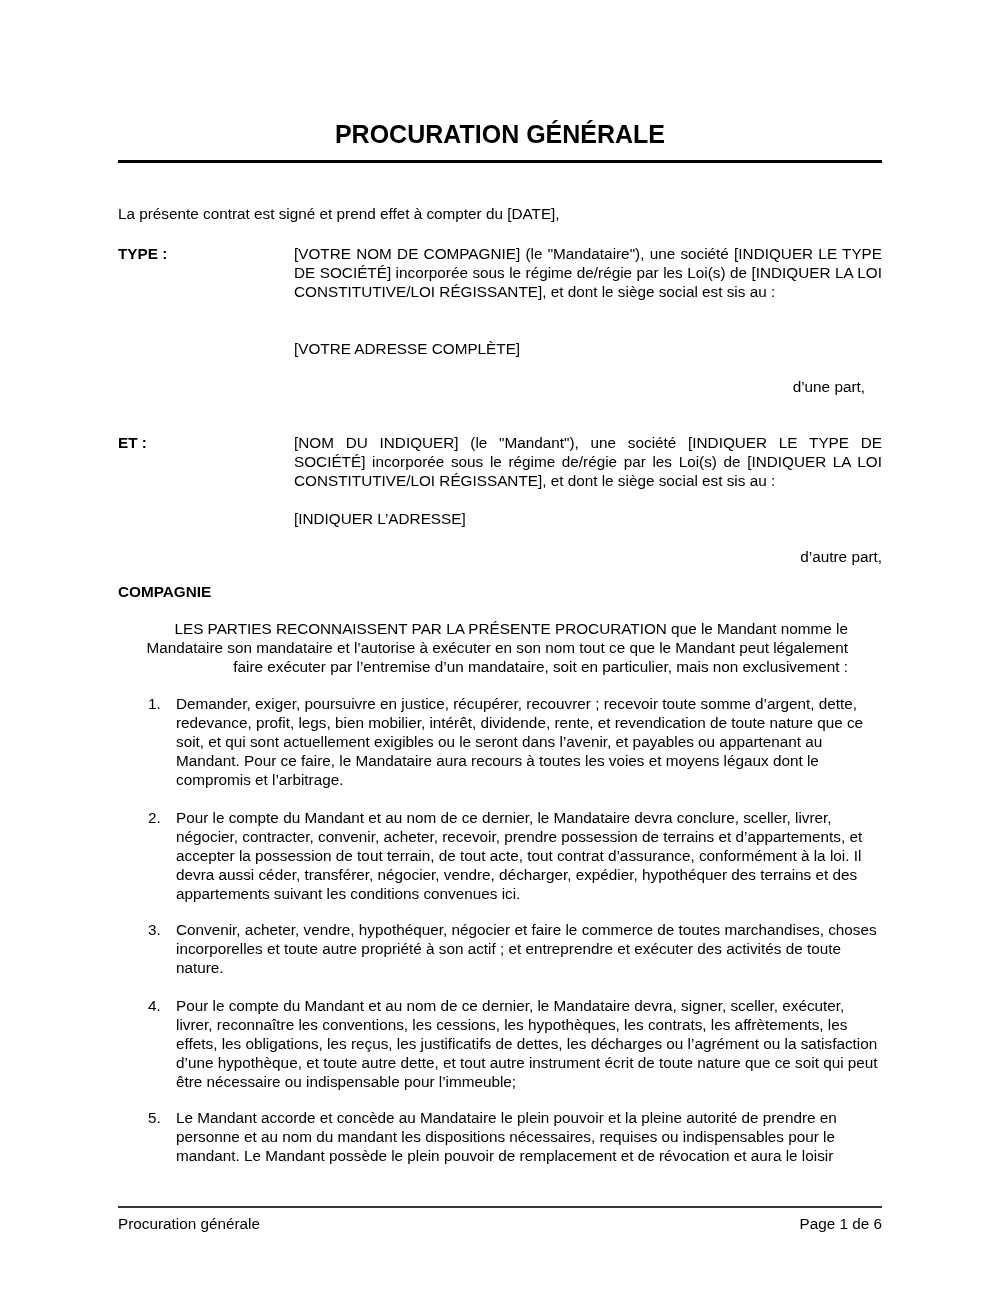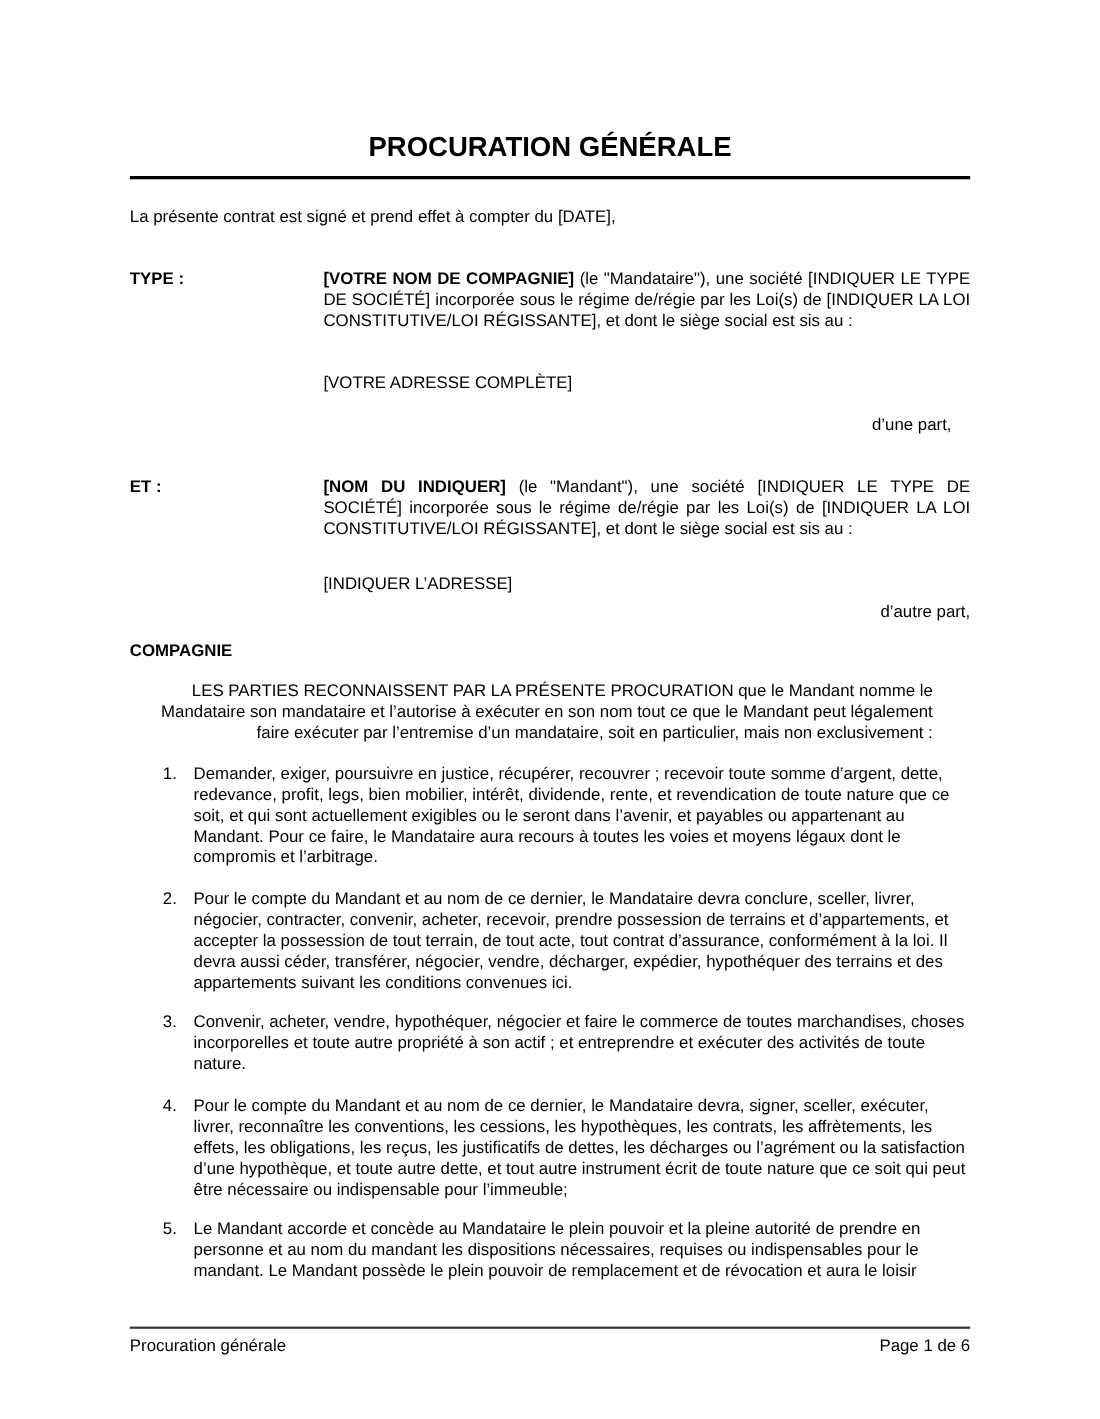--- a/index.html
+++ b/index.html
@@ -9,25 +9,25 @@
     font-size: 15.3px; line-height: 19px;
   }
   .page { position: absolute; left: 118px; top: 0; width: 764px; }
   .title {
     position: absolute; top: 118px; left: 0; width: 764px; text-align: center;
     font-size: 25px; font-weight: bold; line-height: 32px; letter-spacing: 0px;
   }
   .title-rule {
     position: absolute; top: 160px; left: 0; width: 764px; height: 3px; background: #000;
   }
-  .intro { position: absolute; top: 188px; left: 0; }
+  .intro { position: absolute; top: 204px; left: 0; }
   .party { position: absolute; left: 0; width: 764px; }
   .party-label { position: absolute; left: 0; top: 0; font-weight: bold; }
   .party-body { position: absolute; left: 176px; width: 588px; text-align: justify; }
-  .party-body b { font-weight: bold; }
+  .party-body b { font-weight: normal; }
   .addr { position: absolute; left: 176px; }
   .sideline { position: absolute; right: 0; text-align: center; }
   .cond-heading { position: absolute; top: 582px; left: 0; font-weight: bold; }
   .cond-intro { position: absolute; top: 619px; left: 0; width: 730px; text-align: right; }
   .list { position: absolute; left: 0; width: 764px; }
   .list-item { position: absolute; left: 0; width: 764px; }
   .num { position: absolute; left: 30px; }
   .item-text { position: absolute; left: 58px; width: 706px; }
   .footer-rule { position: absolute; top: 1206px; left: 0; width: 764px; height: 2px; background: #333; }
   .footer-left { position: absolute; top: 1214px; left: 0; }
@@ -46,21 +46,21 @@
   <div class="party" style="top:244px;">
     <div class="party-label">TYPE :</div>
     <div class="party-body" style="top:0;"><b>[VOTRE NOM DE COMPAGNIE]</b><span> (le "Mandataire"), une société [INDIQUER LE TYPE DE SOCIÉTÉ] incorporée sous le régime de/régie par les Loi(s) de [INDIQUER LA LOI CONSTITUTIVE/LOI RÉGISSANTE], et dont le siège social est sis au :</span></div>
     <div class="addr" style="top:95px;">[VOTRE ADRESSE COMPLÈTE]</div>
     <div class="sideline" style="top:133px; right:17px;">d’une part,</div>
   </div>
 
   <div class="party" style="top:433px;">
     <div class="party-label">ET :</div>
     <div class="party-body" style="top:0;"><b>[NOM DU INDIQUER]</b><span> (le "Mandant"), une société [INDIQUER LE TYPE DE SOCIÉTÉ] incorporée sous le régime de/régie par les Loi(s) de [INDIQUER LA LOI CONSTITUTIVE/LOI RÉGISSANTE], et dont le siège social est sis au :</span></div>
-    <div class="addr" style="top:76px;margin-top:12px;">[INDIQUER L’ADRESSE]</div>
+    <div class="addr" style="top:76px;">[INDIQUER L’ADRESSE]</div>
     <div class="sideline" style="top:114px;margin-left:28px;">d’autre part,</div>
   </div>
 
   <div class="cond-heading">COMPAGNIE</div>
   <div class="cond-intro">LES PARTIES RECONNAISSENT PAR LA PRÉSENTE PROCURATION que le Mandant nomme le Mandataire son mandataire et l’autorise à exécuter en son nom tout ce que le Mandant peut légalement faire exécuter par l’entremise d’un mandataire, soit en particulier, mais non exclusivement :</div>
 
   <div class="list">
     <div class="list-item" style="top:694px;">
       <span class="num">1.</span>
       <div class="item-text">Demander, exiger, poursuivre en justice, récupérer, recouvrer ; recevoir toute somme d’argent, dette, redevance, profit, legs, bien mobilier, intérêt, dividende, rente, et revendication de toute nature que ce soit, et qui sont actuellement exigibles ou le seront dans l’avenir, et payables ou appartenant au Mandant. Pour ce faire, le Mandataire aura recours à toutes les voies et moyens légaux dont le compromis et l’arbitrage.</div>

